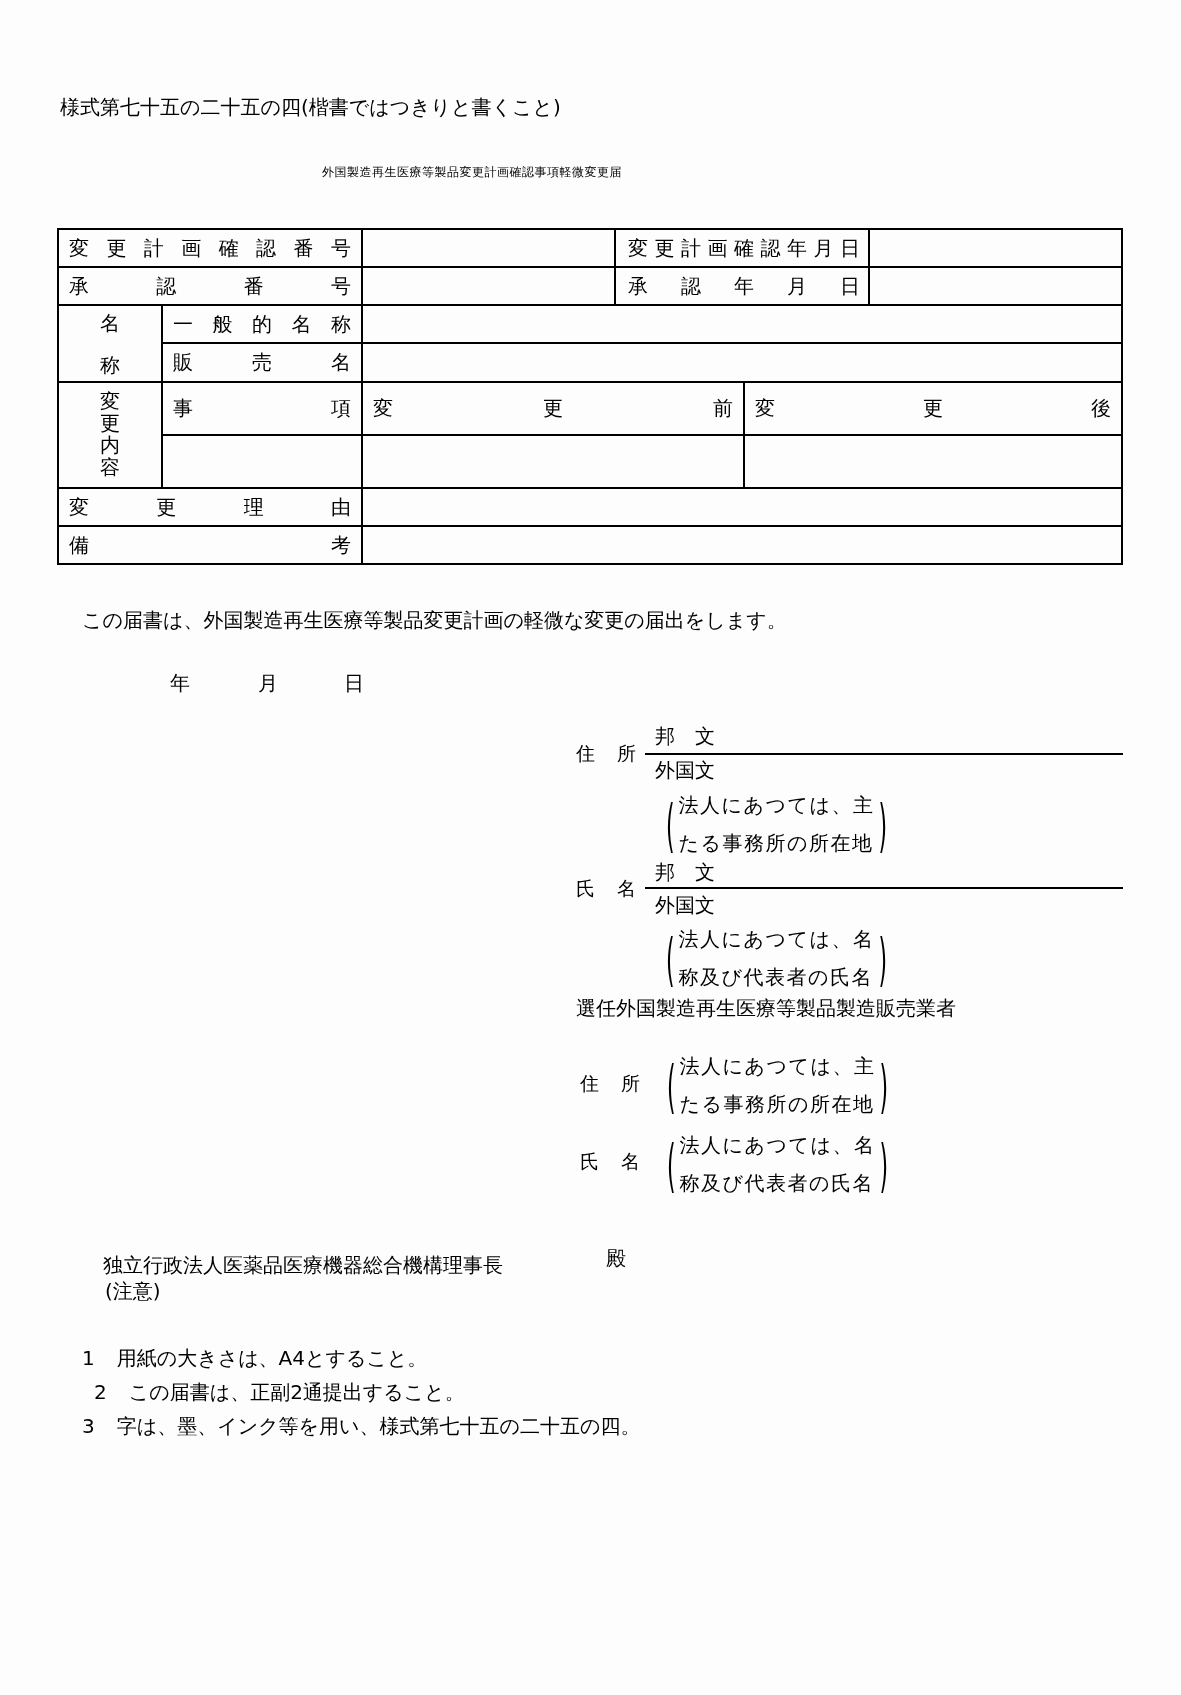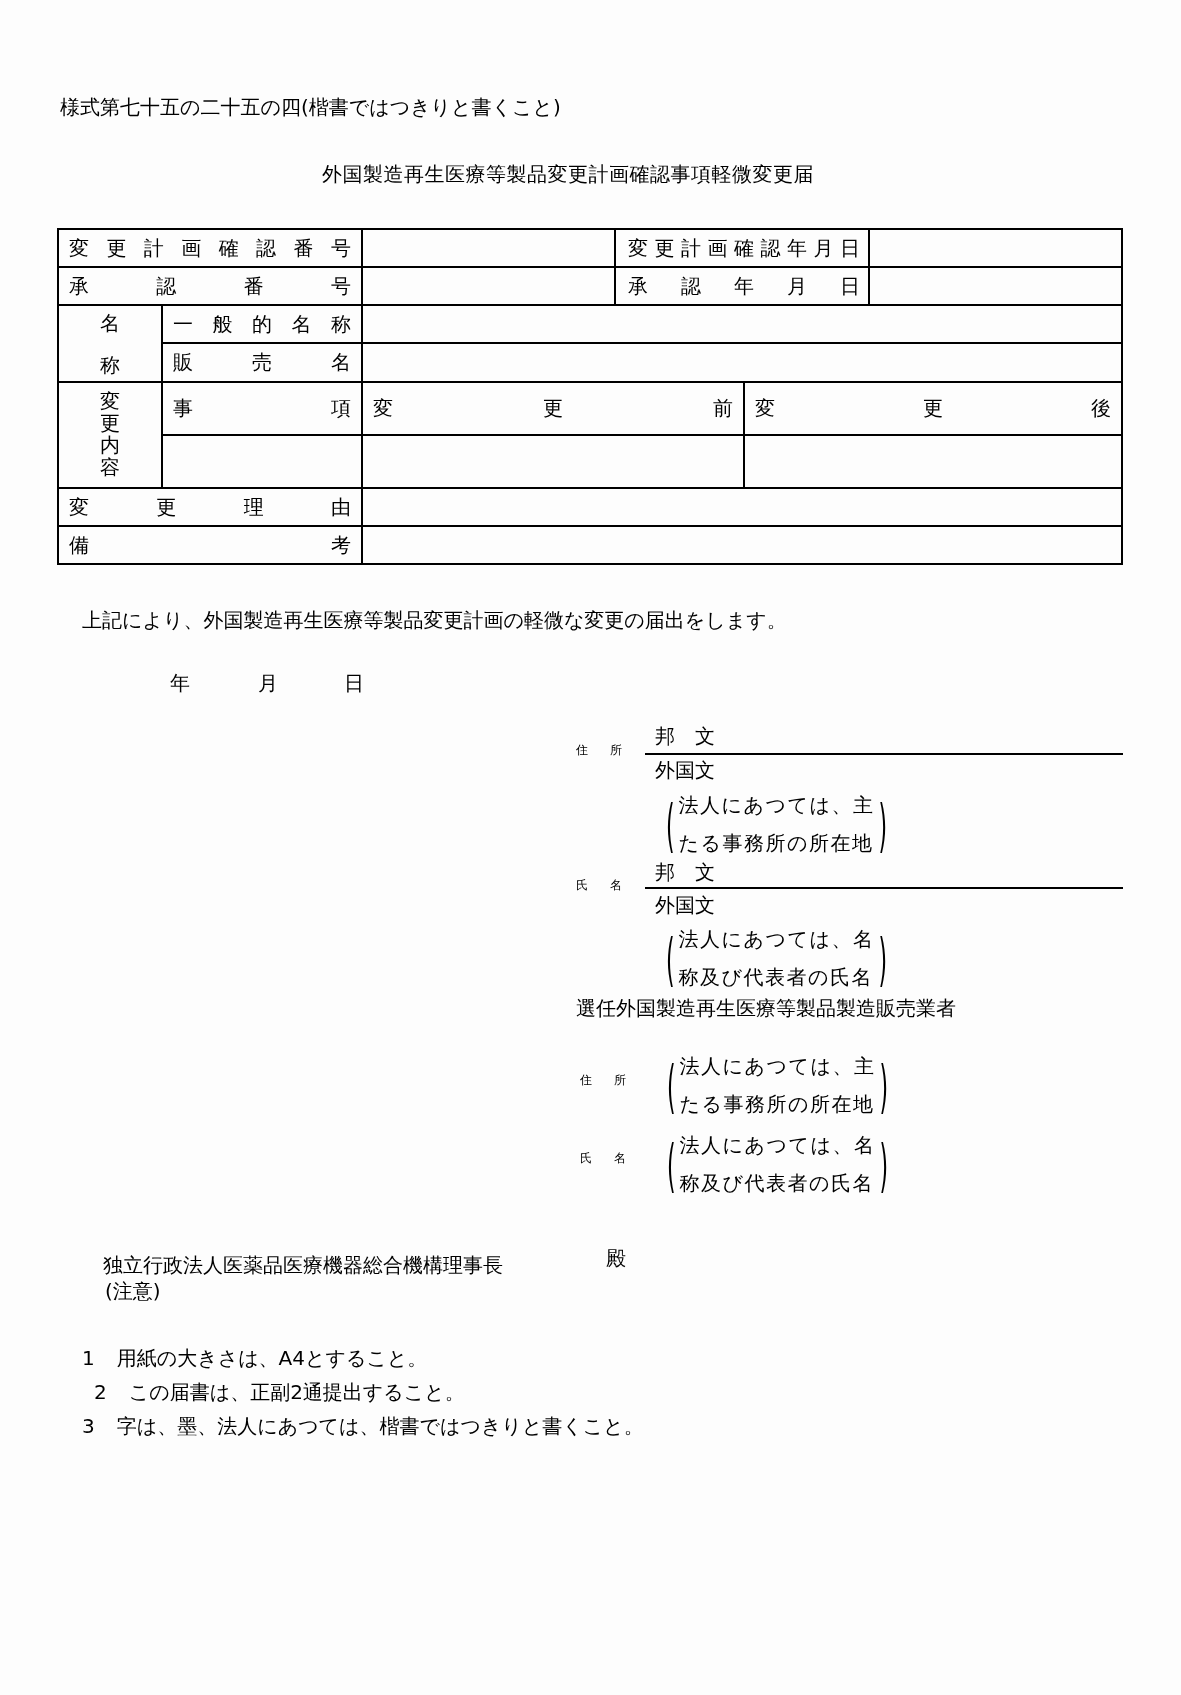--- a/index.html
+++ b/index.html
@@ -1,31 +1,31 @@
 <!DOCTYPE html>
 <html><head>
 <meta charset="utf-8">
 <style>
   html, body { margin:0; padding:0; background:#fdfdfd; }
   body { width:1181px; height:1695px; position:relative; overflow:hidden;
          font-family:"DejaVu Sans","Liberation Sans",sans-serif; color:#000; font-size:20px; }
   .abs { position:absolute; white-space:nowrap; line-height:1; }
   .form-id { left:60px; top:97px; font-size:20px; }
-  .title { left:322px; top:166px; font-size:20px; letter-spacing:0.5px;font-family:Liberation Mono, monospace; }
+  .title { left:322px; top:166px; font-size:12px; letter-spacing:0.5px; }
   
   .tbl { position:absolute; left:57px; top:228px; width:1066px; height:337px; border:2px solid #000; box-sizing:border-box; }
   .ln { position:absolute; background:#000; }
   .h { height:2px; }
   .v { width:2px; }
   .cell { position:absolute; display:flex; align-items:center; justify-content:space-between; box-sizing:border-box; padding:0 10px; font-size:20px; }
   .cell span { display:inline-block; }
   .vert { position:absolute; display:flex; flex-direction:column; align-items:center; font-size:20px; line-height:22px; }
   .body-text { left:82px; top:610px; }
   .date { top:673px; }
-  .lbl { font-size:12px; }
+  .lbl { font-size:19px; }
   .sig-line { position:absolute; height:2px; background:#000; }
   .paren-block { position:absolute; display:flex; align-items:stretch; }
   .paren { font-size:22px; display:flex; align-items:center; transform:scaleY(2.6); color:#000; }
   .paren-text { display:flex; flex-direction:column; justify-content:space-between; padding:0 4px; font-size:20px; line-height:38px; letter-spacing:1.5px; }
   .addressee { left:103px; top:1248px;margin-top:7px; }
   .notes-head { left:60px; top:1281px;margin-left:45px; }
   .note { left:82px;text-align:center; }
 </style>
 </head>
 <body>
@@ -139,21 +139,21 @@
     <span>由</span>
 </div>
 <div class="cell" style="left:363px;top:489px;width:758px;height:36px;"></div>
 
 <div class="cell" style="left:59px;top:527px;width:302px;height:36px;">
   <span>備</span>
     <span>考</span>
 </div>
 <div class="cell" style="left:363px;top:527px;width:758px;height:36px;"></div>
 
-<div class="abs body-text">上記により、外国製造再生医療等製品変更計画の軽微な変更の届出をします。</div>
+<div class="abs body-text">この届書は、外国製造再生医療等製品変更計画の軽微な変更の届出をします。</div>
 
 <div class="abs date" style="left:170px;">年</div>
 <div class="abs date" style="left:258px;">月</div>
 <div class="abs date" style="left:344px;">日</div>
 
 <div class="abs lbl" style="left:576px;top:744px;">
   <span>住</span><span style="display:inline-block;width:22px;"></span><span>所</span>
 </div>
 <div class="abs" style="left:655px;top:726px;">邦　文</div>
 <div class="sig-line" style="left:645px;top:753px;width:478px;"></div>
@@ -212,14 +212,14 @@
 <div class="abs" style="left:606px;top:1248px;">殿</div>
 
 <div class="abs notes-head">(注意)</div>
 <div class="abs note" style="top:1348px;">
   <span>1</span><span style="display:inline-block;width:22px;"></span><span>用紙の大きさは、A4とすること。</span>
 </div>
 <div class="abs note" style="top:1382px;margin-left:12px;">
   <span>2</span><span style="display:inline-block;width:22px;"></span><span>この届書は、正副2通提出すること。</span>
 </div>
 <div class="abs note" style="top:1416px;">
-  <span>3</span><span style="display:inline-block;width:22px;"></span><span>字は、墨、法人にあつては、楷書ではつきりと書くこと。</span>
+  <span>3</span><span style="display:inline-block;width:22px;"></span><span>字は、墨、インク等を用い、様式第七十五の二十五の四。</span>
 </div>
 
 </body></html>

